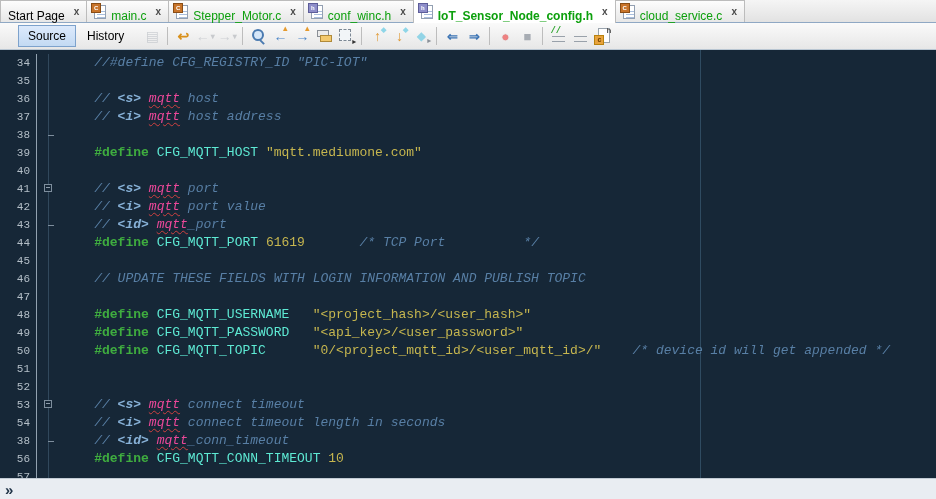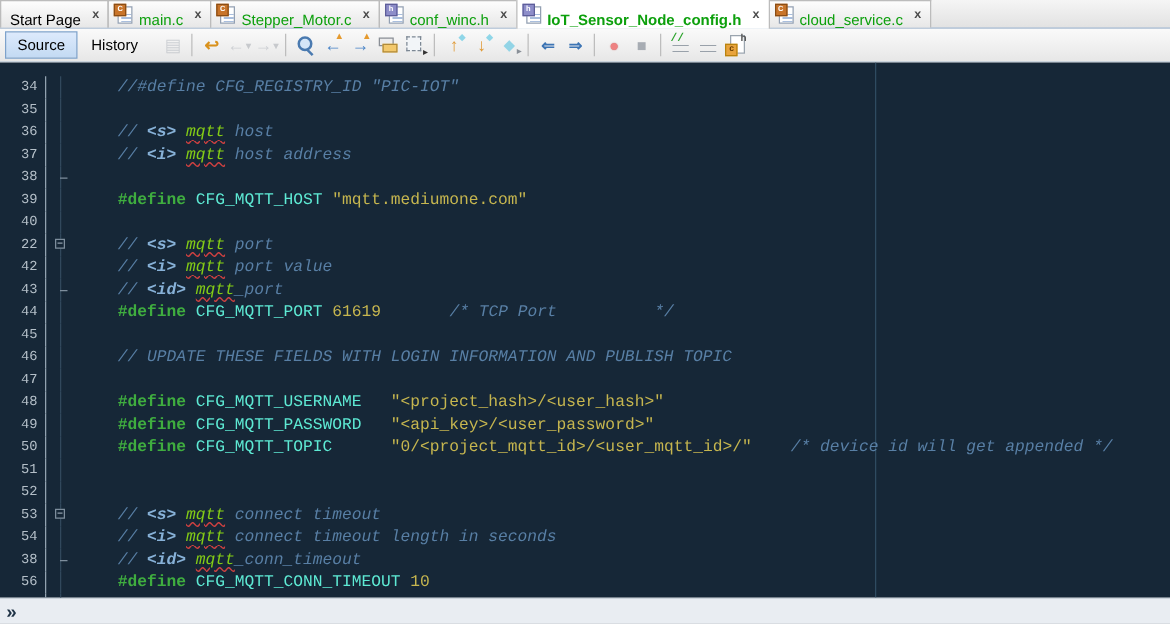--- a/index.html
+++ b/index.html
@@ -20,21 +20,21 @@
     background-size:8px 9px;background-position:2px 3px;background-repeat:no-repeat;}
   .badge{position:absolute;top:-3px;left:-4px;width:8px;height:8px;font-size:6px;font-weight:bold;color:#fff;
     display:flex;align-items:center;justify-content:center;line-height:8px;}
   .badge-c{background:#c8742a;border:1px solid #8a4d15;}
   .badge-h{background:#8d8dc9;border:1px solid #5d5d99;}
 
   
   .toolbar{height:27px;background:linear-gradient(#fafafa,#e7e7e7);border-bottom:1px solid #b9c6d2;
     display:flex;align-items:center;padding:0 4px;box-sizing:border-box;}
   .tbtn{font-size:12px;color:#000;padding:3px 9px;border:1px solid transparent;margin-right:1px;}
-  .tbtn.selected{background:linear-gradient(#ddeafc,#c3daf3);border:1px solid #7da2cc;}
+  .tbtn.selected{background:linear-gradient(#ddeafc,#c3daf3);border:1px solid #7da2cc;margin-left:14px;}
   .tb-icons{display:flex;align-items:center;margin-left:6px;}
   .tb-sep{width:1px;height:18px;background:#bdbdbd;margin:0 4px;}
   .tb-icon{width:20px;height:20px;display:inline-flex;align-items:center;justify-content:center;
     position:relative;font-size:14px;margin:0 1px;}
   .ic-doc{color:#b0b5bc;font-size:14px;}
   .ic-jump{color:#d9911c;font-weight:bold;}
   .ic-nav{color:#b6bac0;font-weight:bold;}
   .ic-nav .cap{font-size:8px;color:#a7abb1;margin-left:1px;position:static;}
   .ic-find{color:#4c86c8;font-weight:bold;}
   .ic-find .cap{position:absolute;top:-2px;right:3px;font-size:8px;color:#e59a2e;}
@@ -56,37 +56,37 @@
   .ic-comment .g1{position:absolute;top:0;left:2px;color:#2ba32b;font-weight:bold;font-size:9px;font-family:"Liberation Mono",monospace;}
   .ic-pagech::before{content:"";position:absolute;left:6px;top:2px;width:10px;height:13px;background:#fff;border:1px solid #9aa4ae;}
   .ic-pagech .g1{position:absolute;left:2px;bottom:1px;background:#e8a33d;border:1px solid #b9820e;color:#6b3e00;
     font-size:7px;font-weight:bold;width:8px;height:8px;line-height:8px;text-align:center;}
   .ic-pagech .cap{position:absolute;right:1px;top:0;font-size:8px;font-weight:bold;color:#555;}
   .ic-disabled{opacity:.55;}
 
   
   .editor{position:relative;height:428px;background:#162737;overflow:hidden;}
   .guide{position:absolute;left:700px;top:0;bottom:0;width:1px;background:#2f4b61;}
-  .code{position:relative;padding-top:11px;}
+  .code{position:relative;padding-top:4px;}
   .code-line{display:flex;height:18px;font:13px/18px "Liberation Mono",monospace;}
   .ln{flex:0 0 30px;text-align:right;padding-right:6px;color:#b4bfc8;font-size:11px;line-height:18px;
     font-family:"Liberation Mono",monospace;}
   .lnsep{flex:0 0 1px;background:#92a2b0;}
   .fold{flex:0 0 26px;position:relative;}
   .fold::before{content:"";position:absolute;left:11px;top:0;bottom:0;width:1px;background:#31485c;}
   .fold.fstart::after{content:"";position:absolute;left:7px;top:4px;width:8px;height:8px;box-sizing:border-box;
     border:1px solid #7e8e9d;background:#162737;z-index:1;}
   .fold .fminus{position:absolute;left:9px;top:7px;width:4px;height:1px;background:#8e9dab;z-index:2;}
   .fold.fend::after{content:"";position:absolute;left:11px;top:9px;width:6px;height:1px;background:#7e8e9d;}
   .segs{white-space:pre;z-index:1;}
   .segs span{white-space:pre;}
   .sg-ws{color:#d0d8e0;}
   .sg-cmt{color:#587fa5;font-style:italic;}
   .sg-tag{color:#87b1d7;font-style:italic;font-weight:bold;}
-  .sg-sq{color:#84cc16;font-style:italic;text-decoration:underline wavy #cf4040;text-decoration-thickness:1px;text-underline-offset:2px;margin-top:24px;}
+  .sg-sq{color:#ec4899;font-style:italic;text-decoration:underline wavy #cf4040;text-decoration-thickness:1px;text-underline-offset:2px;margin-top:24px;}
   .sg-pre{color:#3fad3f;font-weight:bold;}
   .sg-id{color:#5eead4;}
   .sg-str{color:#c6b64f;}
 
   
   .statusbar{height:21px;background:#e9edf2;border-top:1px solid #c2cbd4;display:flex;align-items:center;
     padding:0 5px;box-sizing:border-box;}
   .chev{color:#1f3346;font-weight:bold;font-size:15px;letter-spacing:-1px;line-height:15px;}
 </style>
 </head>
@@ -244,21 +244,21 @@
         <span class="fold"></span>
         <span class="segs"><span class="sg-ws">    </span><span class="sg-pre">#define</span><span class="sg-ws"> </span><span class="sg-id">CFG_MQTT_HOST</span><span class="sg-ws"> </span><span class="sg-str">"mqtt.mediumone.com"</span></span>
       </div>
       <div class="code-line">
         <span class="ln">40</span>
         <span class="lnsep"></span>
         <span class="fold"></span>
         <span class="segs"></span>
       </div>
       <div class="code-line">
-        <span class="ln">22</span>
+        <span class="ln">41</span>
         <span class="lnsep"></span>
         <span class="fold fstart">
           <span class="fminus"></span>
         </span>
         <span class="segs"><span class="sg-cmt">    // </span><span class="sg-tag">&lt;s&gt;</span><span class="sg-cmt"> </span><span class="sg-sq">mqtt</span><span class="sg-cmt"> port</span></span>
       </div>
       <div class="code-line">
         <span class="ln">42</span>
         <span class="lnsep"></span>
         <span class="fold"></span>

